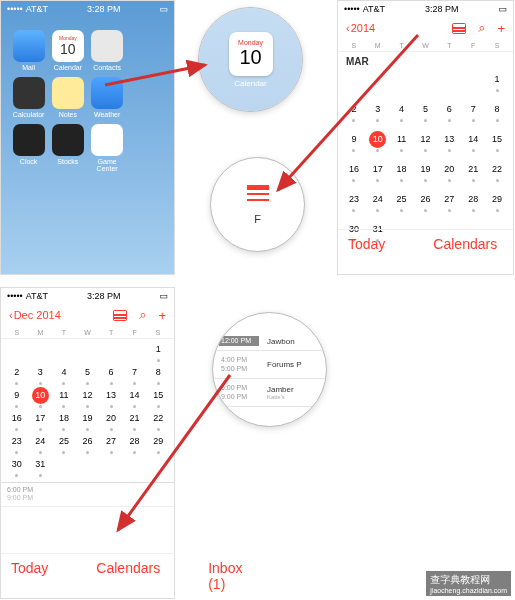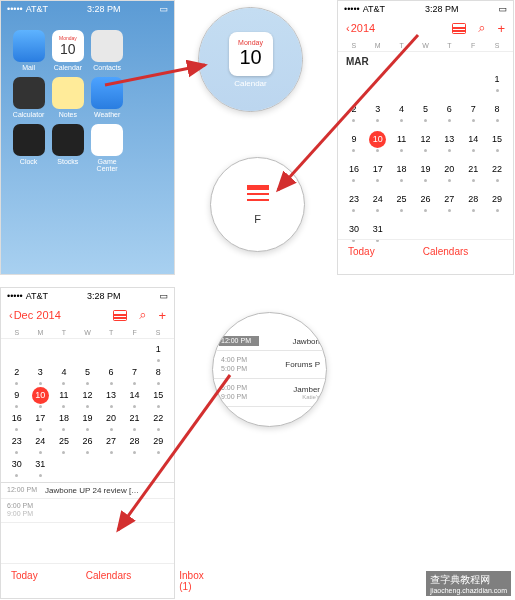--- a/index.html
+++ b/index.html
@@ -55,39 +55,39 @@
 .list-small i:first-child { height: 3px; }
 
 .dow { display: grid; grid-template-columns: repeat(7, 1fr); font-size: 7px; color: #999; padding: 2px 4px; border-bottom: 1px solid #eee; }
 .dow span { text-align: center; }
 .month-label { font-size: 10px; font-weight: 600; padding: 4px 8px 2px; color: #333; }
 .cal-grid { display: grid; grid-template-columns: repeat(7, 1fr); row-gap: 8px; padding: 2px 4px 8px; font-size: 9px; }
 .cal-cell { text-align: center; position: relative; height: 22px; }
 .cal-cell .n { display: inline-block; width: 17px; height: 17px; line-height: 17px; border-radius: 50%; }
 .cal-cell.today .n { background: #ff3b30; color: #fff; }
 .cal-cell .dot { display: block; width: 3px; height: 3px; background: #bbb; border-radius: 50%; margin: 1px auto 0; }
-.cal-footer { display: flex; justify-content: space-between; padding: 6px 10px; font-size: 10px; color: #ff3b30; border-top: 1px solid #eee; position: absolute; bottom: 0; left: 0; right: 0; gap: 48px; }
+.cal-footer { display: flex; justify-content: space-between; padding: 6px 10px; font-size: 14px; color: #ff3b30; border-top: 1px solid #eee; position: absolute; bottom: 0; left: 0; right: 0; gap: 48px; }
 
 
 .cal2 { left: 0; top: 287px; width: 175px; height: 312px; }
 .cal2 .cal-grid { row-gap: 5px; }
 .cal2 .cal-cell { height: 18px; }
 .event-list { border-top: 1px solid #ddd; font-size: 8px; }
 .event-row { display: flex; border-bottom: 1px solid #eee; padding: 3px 6px; align-items: center; }
 .event-time { width: 38px; color: #999; font-size: 7px; line-height: 1.2; }
 .event-time .t2 { color: #bbb; }
 .event-title { flex: 1; color: #333; }
 
 
 .circle3 { left: 212px; top: 312px; width: 115px; height: 115px; }
 .c3rows { width: 100%; }
 .c3row { display: flex; border-bottom: 1px solid #e5e5e5; padding: 4px 6px; font-size: 8px; align-items: center; }
 .c3row .tm { width: 40px; color: #fff; background: #888; font-size: 7px; line-height: 1.2; padding: 1px 2px; }
 .c3row.light .tm { background: transparent; color: #999; }
-.c3row .tt { flex: 1; color: #333; padding-left: 20px; text-align: right; }
+.c3row .tt { flex: 1; color: #333; padding-left: 8px; }
 .c3row .st { color: #aaa; font-size: 6px; }
 
 
 .arrow { position: absolute; pointer-events: none; }
 
 
 .wm { position: absolute; right: 4px; bottom: 4px; font-size: 10px; color: #999; background: rgba(0,0,0,0.5); color: #fff; padding: 2px 4px; }
 .wm .sub { font-size: 7px; display: block; }
 </style>
 </head>
@@ -331,27 +331,20 @@
       <div class="cal-cell"><span class="n">31</span><span class="dot"></span></div>
       <div class="cal-cell"></div>
       <div class="cal-cell"></div>
       <div class="cal-cell"></div>
       <div class="cal-cell"></div>
       <div class="cal-cell"></div>
     </div>
   <div class="event-list" id="evlist">
       <div class="event-row">
         <div class="event-time">
-          <div>12:00 PM</div>
-          <div class="t2"></div>
-        </div>
-        <div class="event-title">Jawbone UP 24 review […</div>
-      </div>
-      <div class="event-row">
-        <div class="event-time">
           <div>6:00 PM</div>
           <div class="t2">9:00 PM</div>
         </div>
       </div>
     </div>
   <div class="cal-footer">
     <span>Today</span>
     <span>Calendars</span>
     <span>Inbox (1)</span>
   </div>

